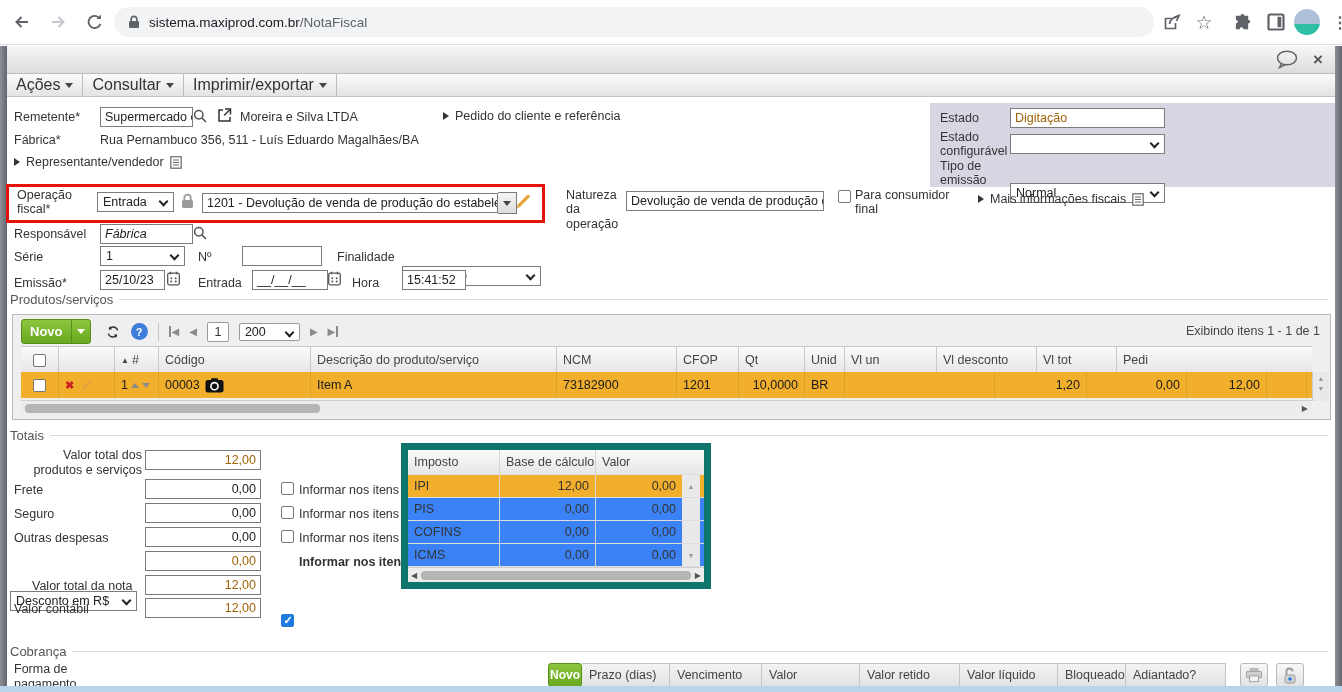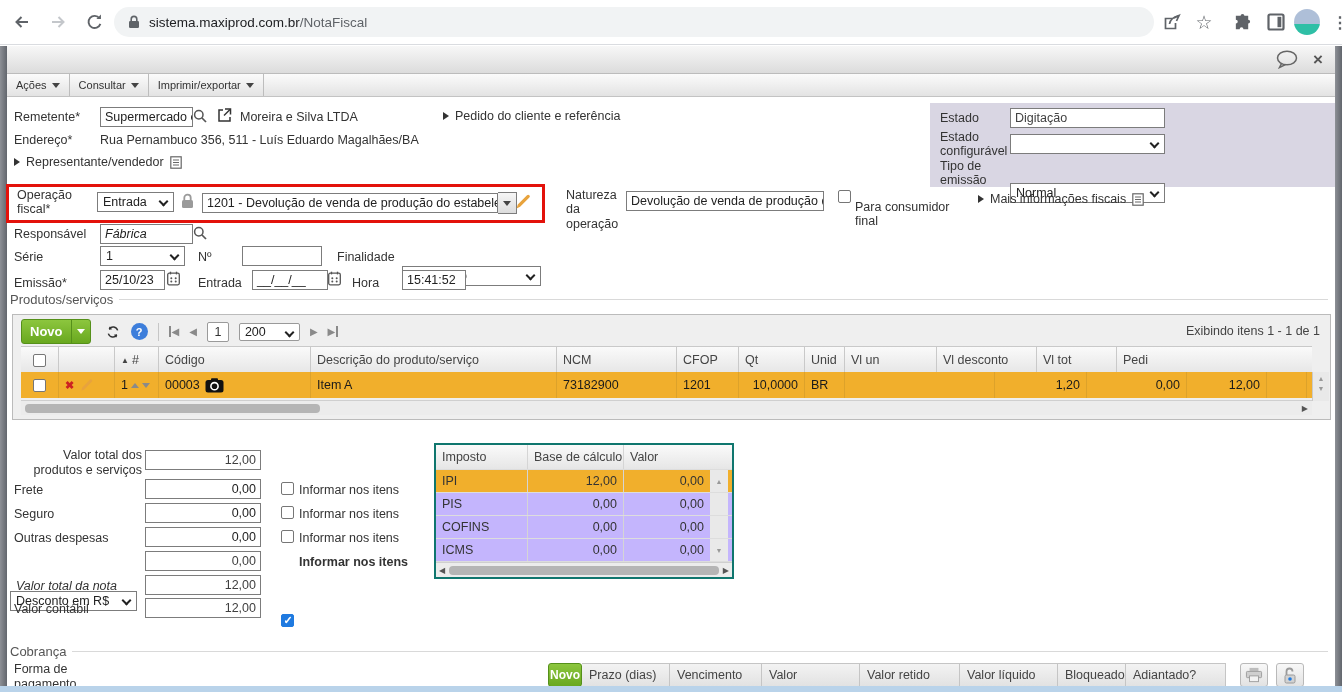--- a/index.html
+++ b/index.html
@@ -11,28 +11,28 @@
   .navbtn{top:10px;width:24px;height:24px;display:flex;align-items:center;justify-content:center;cursor:pointer;}
   .urlpill{left:114px;top:7px;width:1040px;height:30px;background:#f1f3f4;border-radius:15px;
            display:flex;align-items:center;padding-left:14px;box-sizing:border-box;color:#202124;font-size:13.5px;}
   .urlpath{color:#5f6368;}
   
   .winborder{background:linear-gradient(to right,#8d9096,#62666d);}
   .titlebar{left:7px;top:46px;width:1328px;height:27px;background:linear-gradient(#f7f7f7,#dcdcdc);
             border-bottom:1px solid #bcbcbc;display:flex;align-items:center;}
   .title{font-size:17px;color:#3c3c3c;margin-left:8px;}
   .menubar{left:7px;top:74px;width:1328px;height:22px;background:linear-gradient(#fbfbfb,#e3e3e3);
-           border-bottom:1px solid #c3c3c3;display:flex;align-items:stretch;font-size:11px;color:#333;}
+           border-bottom:1px solid #c3c3c3;display:flex;align-items:stretch;font-size:16px;color:#333;}
   .menuitem{display:flex;align-items:center;gap:5px;padding:0 9px;border-right:1px solid #bdbdbd;cursor:pointer;}
   .menuarrow{width:0;height:0;border-left:4px solid transparent;border-right:4px solid transparent;border-top:5px solid #444;}
   
   .lbl{color:#333;}
   .inp{border:1px solid #7c7c7c;background:#fff;height:18px;display:flex;align-items:center;
        padding:0 4px;white-space:nowrap;overflow:hidden;font-size:12.5px;color:#222;box-sizing:content-box;}
-  .inp.ro{color:#404040;}
+  .inp.ro{color:#a16207;}
   .inp.num{justify-content:flex-end;}
   .sel{position:relative;border:1px solid #7c7c7c;background:#fff;height:18px;display:flex;align-items:center;
        padding:0 20px 0 5px;white-space:nowrap;overflow:hidden;cursor:pointer;font-size:12.5px;color:#222;box-sizing:content-box;}
   .chev{position:absolute;right:6px;top:5px;width:5px;height:5px;border-right:2px solid #222;border-bottom:2px solid #222;transform:rotate(45deg);}
   .cb{width:13px;height:13px;border:1px solid #767676;background:#fff;border-radius:2px;cursor:pointer;box-sizing:border-box;}
   .cb.on{background:#1f7ae0;border-color:#1f7ae0;position:relative;}
   .cb.on::after{content:"✓";position:absolute;left:1.5px;top:-1.5px;color:#fff;font-size:11px;font-weight:bold;}
   .seclabel{display:flex;align-items:center;color:#555;font-size:13px;}
   .seclabel .line{flex:1;height:1px;background:#d9d9d9;margin-left:6px;}
   
@@ -62,21 +62,21 @@
   .cw11{width:100px;}.cw12{width:80px;}.cw13{width:40px;border-right:none;}
   .delx{color:#c22;font-weight:bold;font-size:11px;cursor:pointer;}
   .delx::after{content:"✖";}
   .updown{display:flex;flex-direction:column;gap:2px;cursor:pointer;}
   .tup{width:0;height:0;border-left:4px solid transparent;border-right:4px solid transparent;border-bottom:5px solid #8a8a8a;}
   .tdn{width:0;height:0;border-left:4px solid transparent;border-right:4px solid transparent;border-top:5px solid #8a8a8a;}
   .scrollcol{background:#e9e9e9;border-left:1px solid #c9c9c9;display:flex;flex-direction:column;align-items:center;justify-content:flex-start;padding-top:3px;gap:3px;}
   .hscroll{background:#ececec;border-top:1px solid #cfcfcf;display:flex;align-items:center;}
   .thumb{background:#b5b5b5;height:9px;border-radius:4px;}
   
-  .irow{display:flex;border-bottom:1px solid #ddd;background:#c4b5fd;}
+  .irow{display:flex;border-bottom:1px solid #ddd;background:#3b82f6;}
   .irow.hl{background:#f1af2c;}
   .ic{padding:0 6px;display:flex;align-items:center;height:22px;border-right:1px solid #d5d5d5;box-sizing:border-box;overflow:hidden;white-space:nowrap;}
   .iw0{width:92px;}.iw1{width:96px;}.iw2{width:86px;border-right:none;}
   .ic.num{justify-content:flex-end;}
   .ihead{background:linear-gradient(#fafafa,#e6e6e6);color:#444;}
   
   .bhc{background:linear-gradient(#f3f3f3,#e2e2e2);border:1px solid #c5c5c5;border-left:none;color:#444;
        display:flex;align-items:center;padding:0 7px;height:24px;box-sizing:border-box;overflow:hidden;white-space:nowrap;}
   .novosm{background:linear-gradient(#8cc63e,#69a81f);border:1px solid #55901a;border-radius:3px;color:#fff;
           font-weight:bold;font-size:12px;display:flex;align-items:center;justify-content:center;height:24px;width:34px;cursor:pointer;box-sizing:border-box;}
@@ -185,21 +185,21 @@
         <path d="M9 2 H14.5 V7.5"></path>
         <line x1="8" y1="8.5" x2="14" y2="2.5"></line>
       </svg>
   </div>
   <div class="abs lbl" style="left:240px;top:110px;">Moreira e Silva LTDA</div>
   <div class="abs flexrow" style="left:443px;top:109px;gap:6px;">
     <span class="linkarrow"></span>
     <span>Pedido do cliente e referência</span>
   </div>
 
-  <div class="abs lbl" style="left:14px;top:133px;">Endereço*</div>
+  <div class="abs lbl" style="left:14px;top:133px;">Fábrica*</div>
   <div class="abs lbl" style="left:100px;top:133px;">Rua Pernambuco 356, 511 - Luís Eduardo Magalhães/BA</div>
 
   <div class="abs flexrow" style="left:14px;top:155px;gap:6px;">
     <span class="linkarrow"></span>
     <span>Representante/vendedor</span>
     <svg width="12" height="13" viewBox="0 0 12 13">
         <rect x="0.8" y="0.8" width="10.4" height="11.4" fill="#fff" stroke="#666" stroke-width="1.2"></rect>
         <line x1="3" y1="4" x2="9" y2="4" stroke="#666"></line>
         <line x1="3" y1="6.5" x2="9" y2="6.5" stroke="#666"></line>
         <line x1="3" y1="9" x2="9" y2="9" stroke="#666"></line>
@@ -240,21 +240,21 @@
     </div>
     <div class="abs" style="left:506px;top:6px;">
       <svg width="17" height="17" viewBox="0 0 16 16">
           <path d="M1.5 14.5 L2.6 10.8 L11.3 2.1 a1.55 1.55 0 0 1 2.2 2.2 L4.8 13 Z" fill="#e8a33d"></path>
         </svg>
     </div>
   </div>
   <div class="abs lbl" style="left:566px;top:188px;width:66px;line-height:1.15;">Natureza da operação</div>
   <div class="abs inp" style="left:626px;top:191px;width:188px;">Devolução de venda de produção d</div>
   <div class="abs cb" style="left:838px;top:190px;"></div>
-  <div class="abs lbl" style="left:855px;top:200px;width:105px;line-height:1.15;">Para consumidor final</div>
+  <div class="abs lbl" style="left:855px;top:188px;width:105px;line-height:1.15;">Para consumidor final</div>
   <div class="abs flexrow" style="left:978px;top:192px;gap:6px;">
     <span class="linkarrow"></span>
     <span>Mais informações fiscais</span>
     <svg width="12" height="13" viewBox="0 0 12 13">
         <rect x="0.8" y="0.8" width="10.4" height="11.4" fill="#fff" stroke="#666" stroke-width="1.2"></rect>
         <line x1="3" y1="4" x2="9" y2="4" stroke="#666"></line>
         <line x1="3" y1="6.5" x2="9" y2="6.5" stroke="#666"></line>
         <line x1="3" y1="9" x2="9" y2="9" stroke="#666"></line>
       </svg>
   </div>
@@ -413,20 +413,24 @@
     <div class="abs scrollcol" style="left:1299px;top:57px;width:16px;height:26px;">
       <span style="font-size:7px;color:#999;">▲</span>
       <span style="font-size:7px;color:#999;">▼</span>
     </div>
     <div class="abs hscroll" style="left:8px;top:85px;width:1291px;height:14px;">
       <div class="thumb" style="width:295px;margin-left:4px;"></div>
       <span style="margin-left:auto;font-size:8px;color:#555;padding-right:4px;">▶</span>
     </div>
   </div>
 
+  <div class="abs seclabel" style="left:10px;top:428px;width:1318px;">
+    <span>Totais</span>
+      <span class="line"></span>
+  </div>
 
   <div class="abs lbl" style="left:14px;top:448px;width:128px;line-height:1.2;text-align:right;">Valor total dos produtos e serviços</div>
   <div class="abs inp ro num" style="left:145px;top:450px;width:106px;">12,00</div>
 
   <div class="abs lbl" style="left:14px;top:483px;">Frete</div>
   <div class="abs inp num" style="left:145px;top:479px;width:106px;">0,00</div>
   <div class="abs cb" style="left:281px;top:482px;"></div>
   <div class="abs lbl" style="left:299px;top:483px;">Informar nos itens</div>
 
   <div class="abs lbl" style="left:14px;top:507px;">Seguro</div>
@@ -440,27 +444,27 @@
   <div class="abs lbl" style="left:299px;top:531px;">Informar nos itens</div>
 
   <div class="abs sel" style="left:10px;top:551px;width:100px;">
       <span>Desconto em R$</span>
       <span class="chev"></span>
     </div>
   <div class="abs inp ro num" style="left:145px;top:551px;width:106px;">0,00</div>
   <div class="abs cb on" style="left:281px;top:554px;"></div>
   <div class="abs lbl" style="left:299px;top:555px;font-weight:bold;">Informar nos itens</div>
 
-  <div class="abs lbl" style="left:16px;top:579px;font-style:italic;">Valor total da nota</div>
+  <div class="abs lbl" style="left:32px;top:579px;">Valor total da nota</div>
   <div class="abs inp ro num" style="left:145px;top:575px;width:106px;">12,00</div>
 
   <div class="abs lbl" style="left:14px;top:602px;">Valor contábil</div>
   <div class="abs inp ro num" style="left:145px;top:598px;width:106px;">12,00</div>
 
-  <div class="abs" style="left:434px;top:443px;width:296px;border:2px solid #0f766e;background:#fff;">
+  <div class="abs" style="left:401px;top:443px;width:296px;border:7px solid #0f766e;background:#fff;">
     <div class="irow ihead" style="height:24px;">
       <div class="ic iw0" style="height:24px;">Imposto</div>
       <div class="ic iw1" style="height:24px;">Base de cálculo</div>
       <div class="ic iw2" style="height:24px;">Valor</div>
       <div class="ic" style="width:18px;border-right:none;height:24px;"></div>
     </div>
     <div class="irow hl">
       <div class="ic iw0">IPI</div>
       <div class="ic iw1 num">12,00</div>
       <div class="ic iw2 num">0,00</div>

